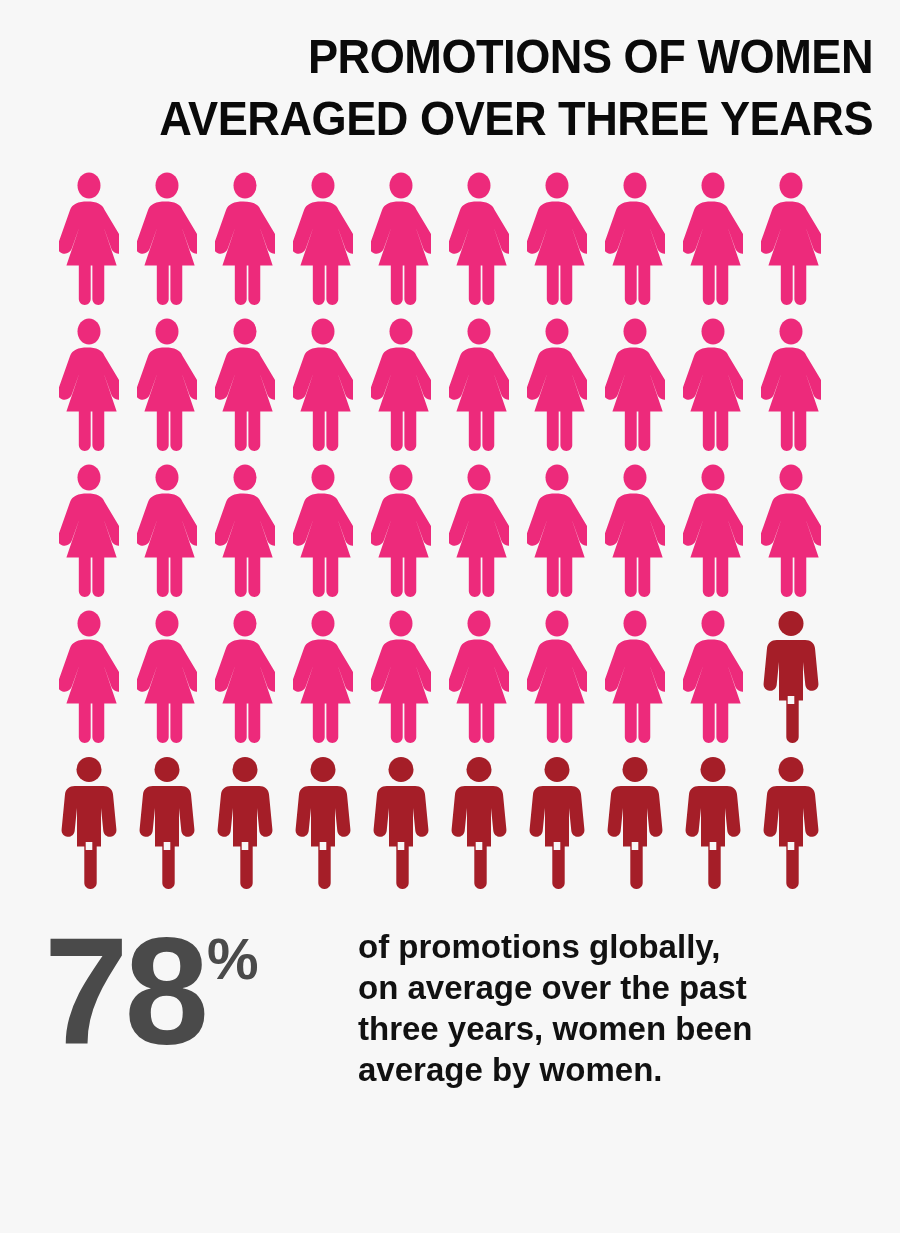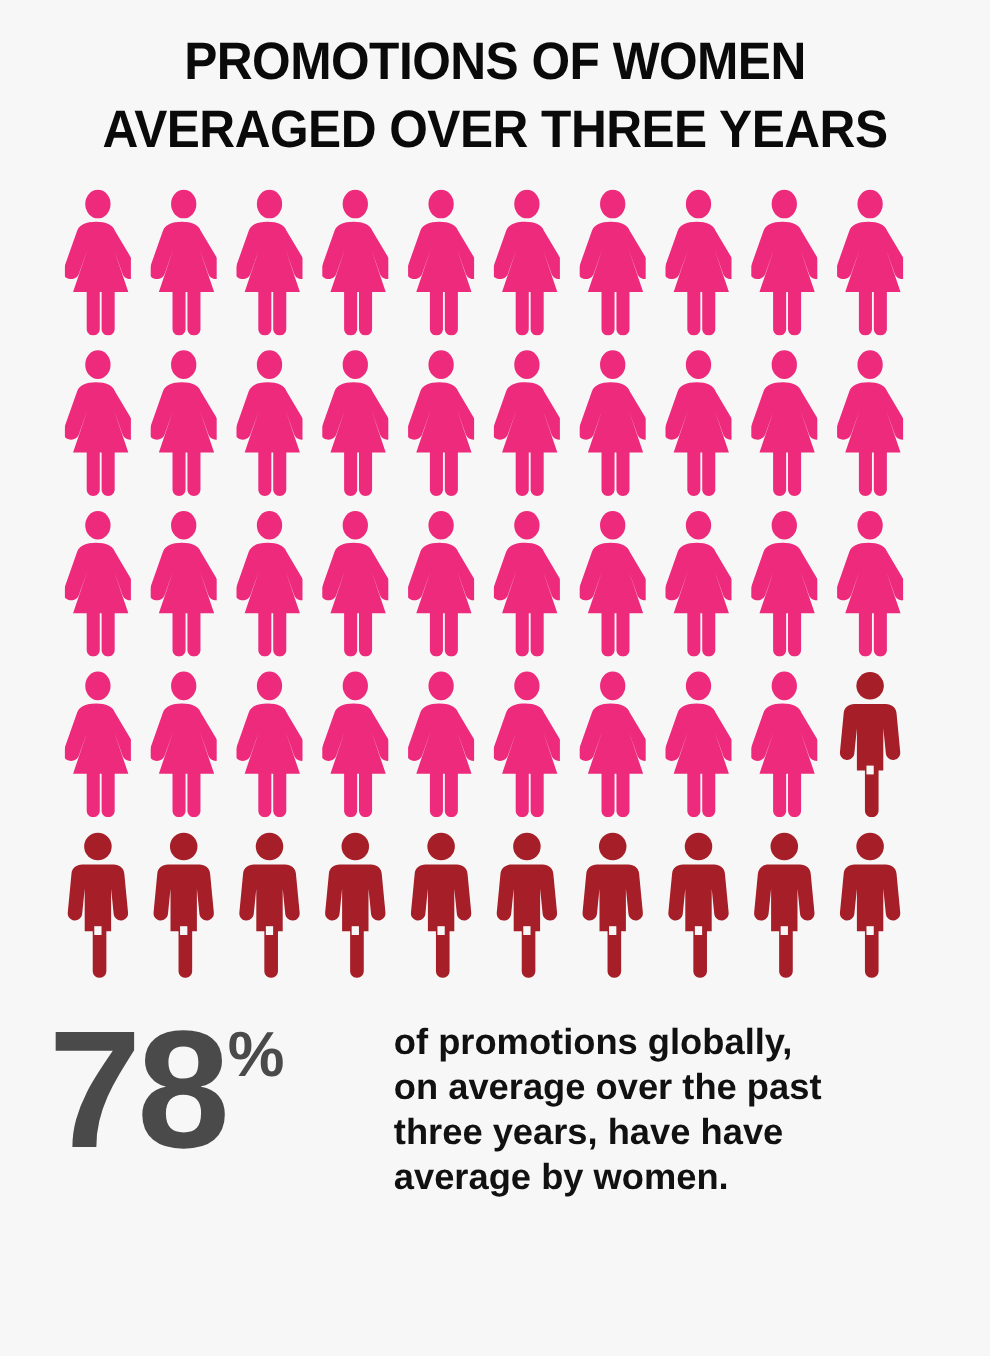--- a/index.html
+++ b/index.html
@@ -14,21 +14,21 @@
     overflow: hidden;
     position: relative;
   }
 
   
   #title-block {
     position: absolute;
     top: 26px;
     left: 0;
     width: 900px;
-    text-align: center;
+    text-align: right;
   }
   .title-line {
     display: block;
     font-family: "Liberation Sans", sans-serif;
     font-weight: 700;
     font-size: 48px;
     line-height: 62px;
     letter-spacing: -0.5px;
     color: #0a0a0a;
     transform: scaleX(0.94);
@@ -442,16 +442,16 @@
   </div>
 
 <div id="stat-block">
   <div id="big-number-wrap">
     <span id="big-number">78</span>
     <span id="percent-sign">%</span>
   </div>
   <div id="stat-description">
     <span class="desc-line">of promotions globally,</span>
     <span class="desc-line">on average over the past</span>
-    <span class="desc-line">three years, have have</span>
+    <span class="desc-line">three years, women been</span>
     <span class="desc-line">average by women.</span>
   </div>
 </div>
 
 </body></html>

